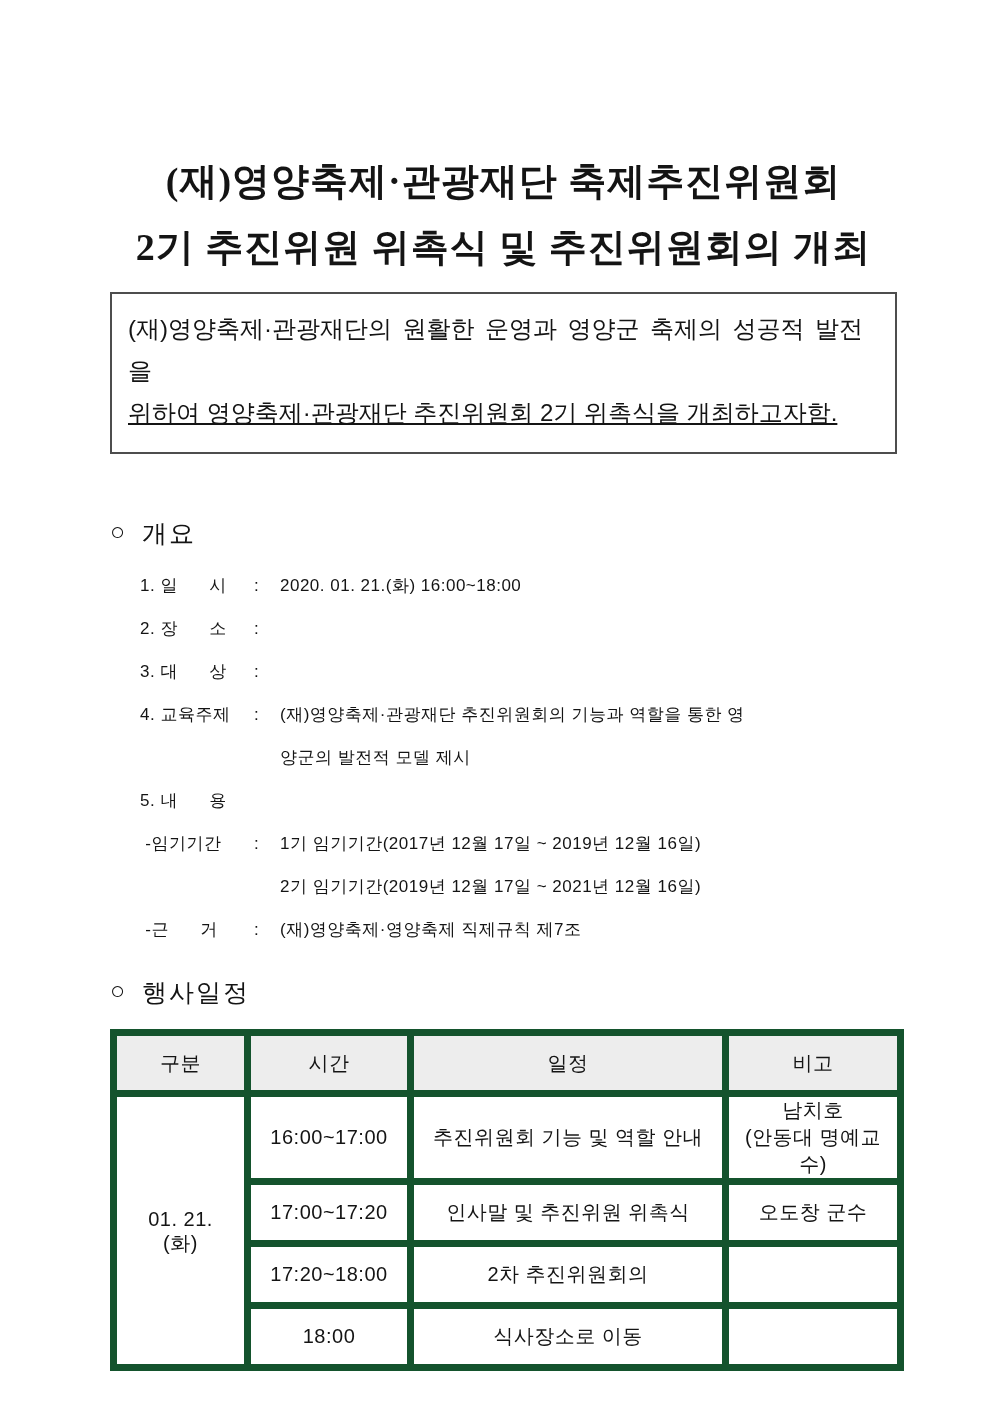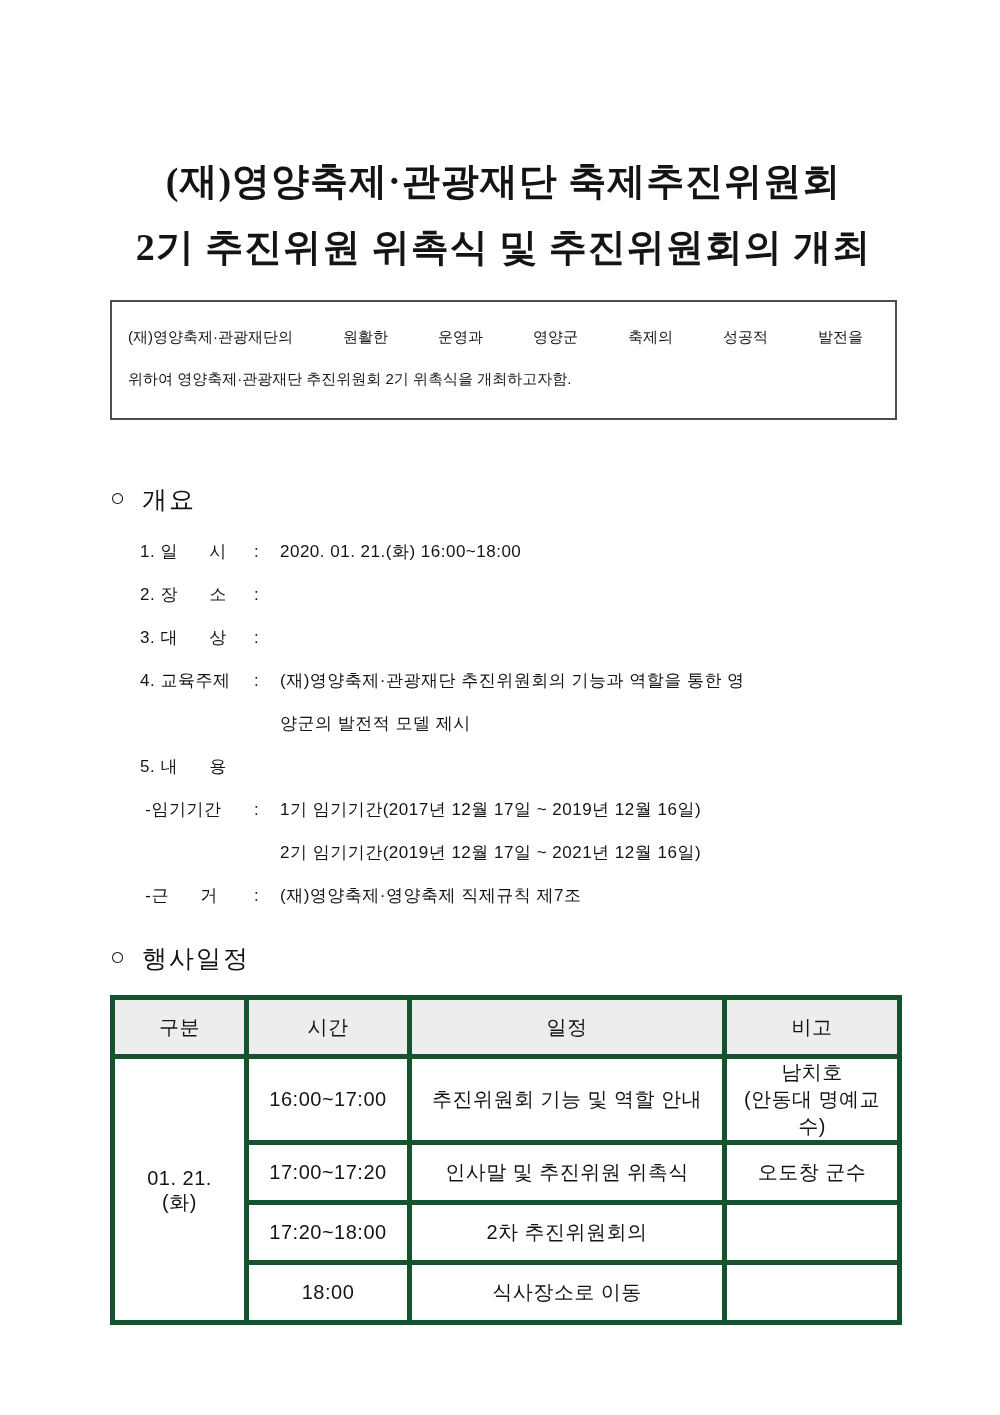--- a/index.html
+++ b/index.html
@@ -24,34 +24,35 @@
     font-size:38px;
     font-weight:600;
     line-height:66px;
     letter-spacing:1px;
     white-space:nowrap;
   }
 
   
   .summary-box{
     box-sizing:border-box;
-    margin-top:20px;
+    margin-top:12px;
     border:2px solid #4d4d4d;
     padding:14px 32px 18px 16px;
-    font-size:15px;
+    font-size:24px;
     line-height:42px;
   }
   .summary-line-1{
     text-align:justify;
     text-align-last:justify;
     white-space:normal;
   }
   .summary-line-2{
     text-align:left;
     white-space:pre;
+    text-decoration:underline;
   }
 
   
   .section-head{
     display:flex;
     align-items:center;
     gap:17px;
     font-size:25px;
     letter-spacing:2px;
     height:34px;
@@ -78,21 +79,21 @@
 
   
   .sched-table{
     margin-top:20px;
     width:787px;
     border-collapse:collapse;
     table-layout:fixed;
     border:2px solid #4d4d4d;
   }
   .sched-table th,.sched-table td{
-    border:5px solid #14532d;
+    border:7px solid #14532d;
     text-align:center;
     vertical-align:middle;
     font-size:20px;
     font-weight:400;
     letter-spacing:0.5px;
     padding:0 4px;
     white-space:pre-line;
   }
   .sched-table thead th{
     background:#ededed;

